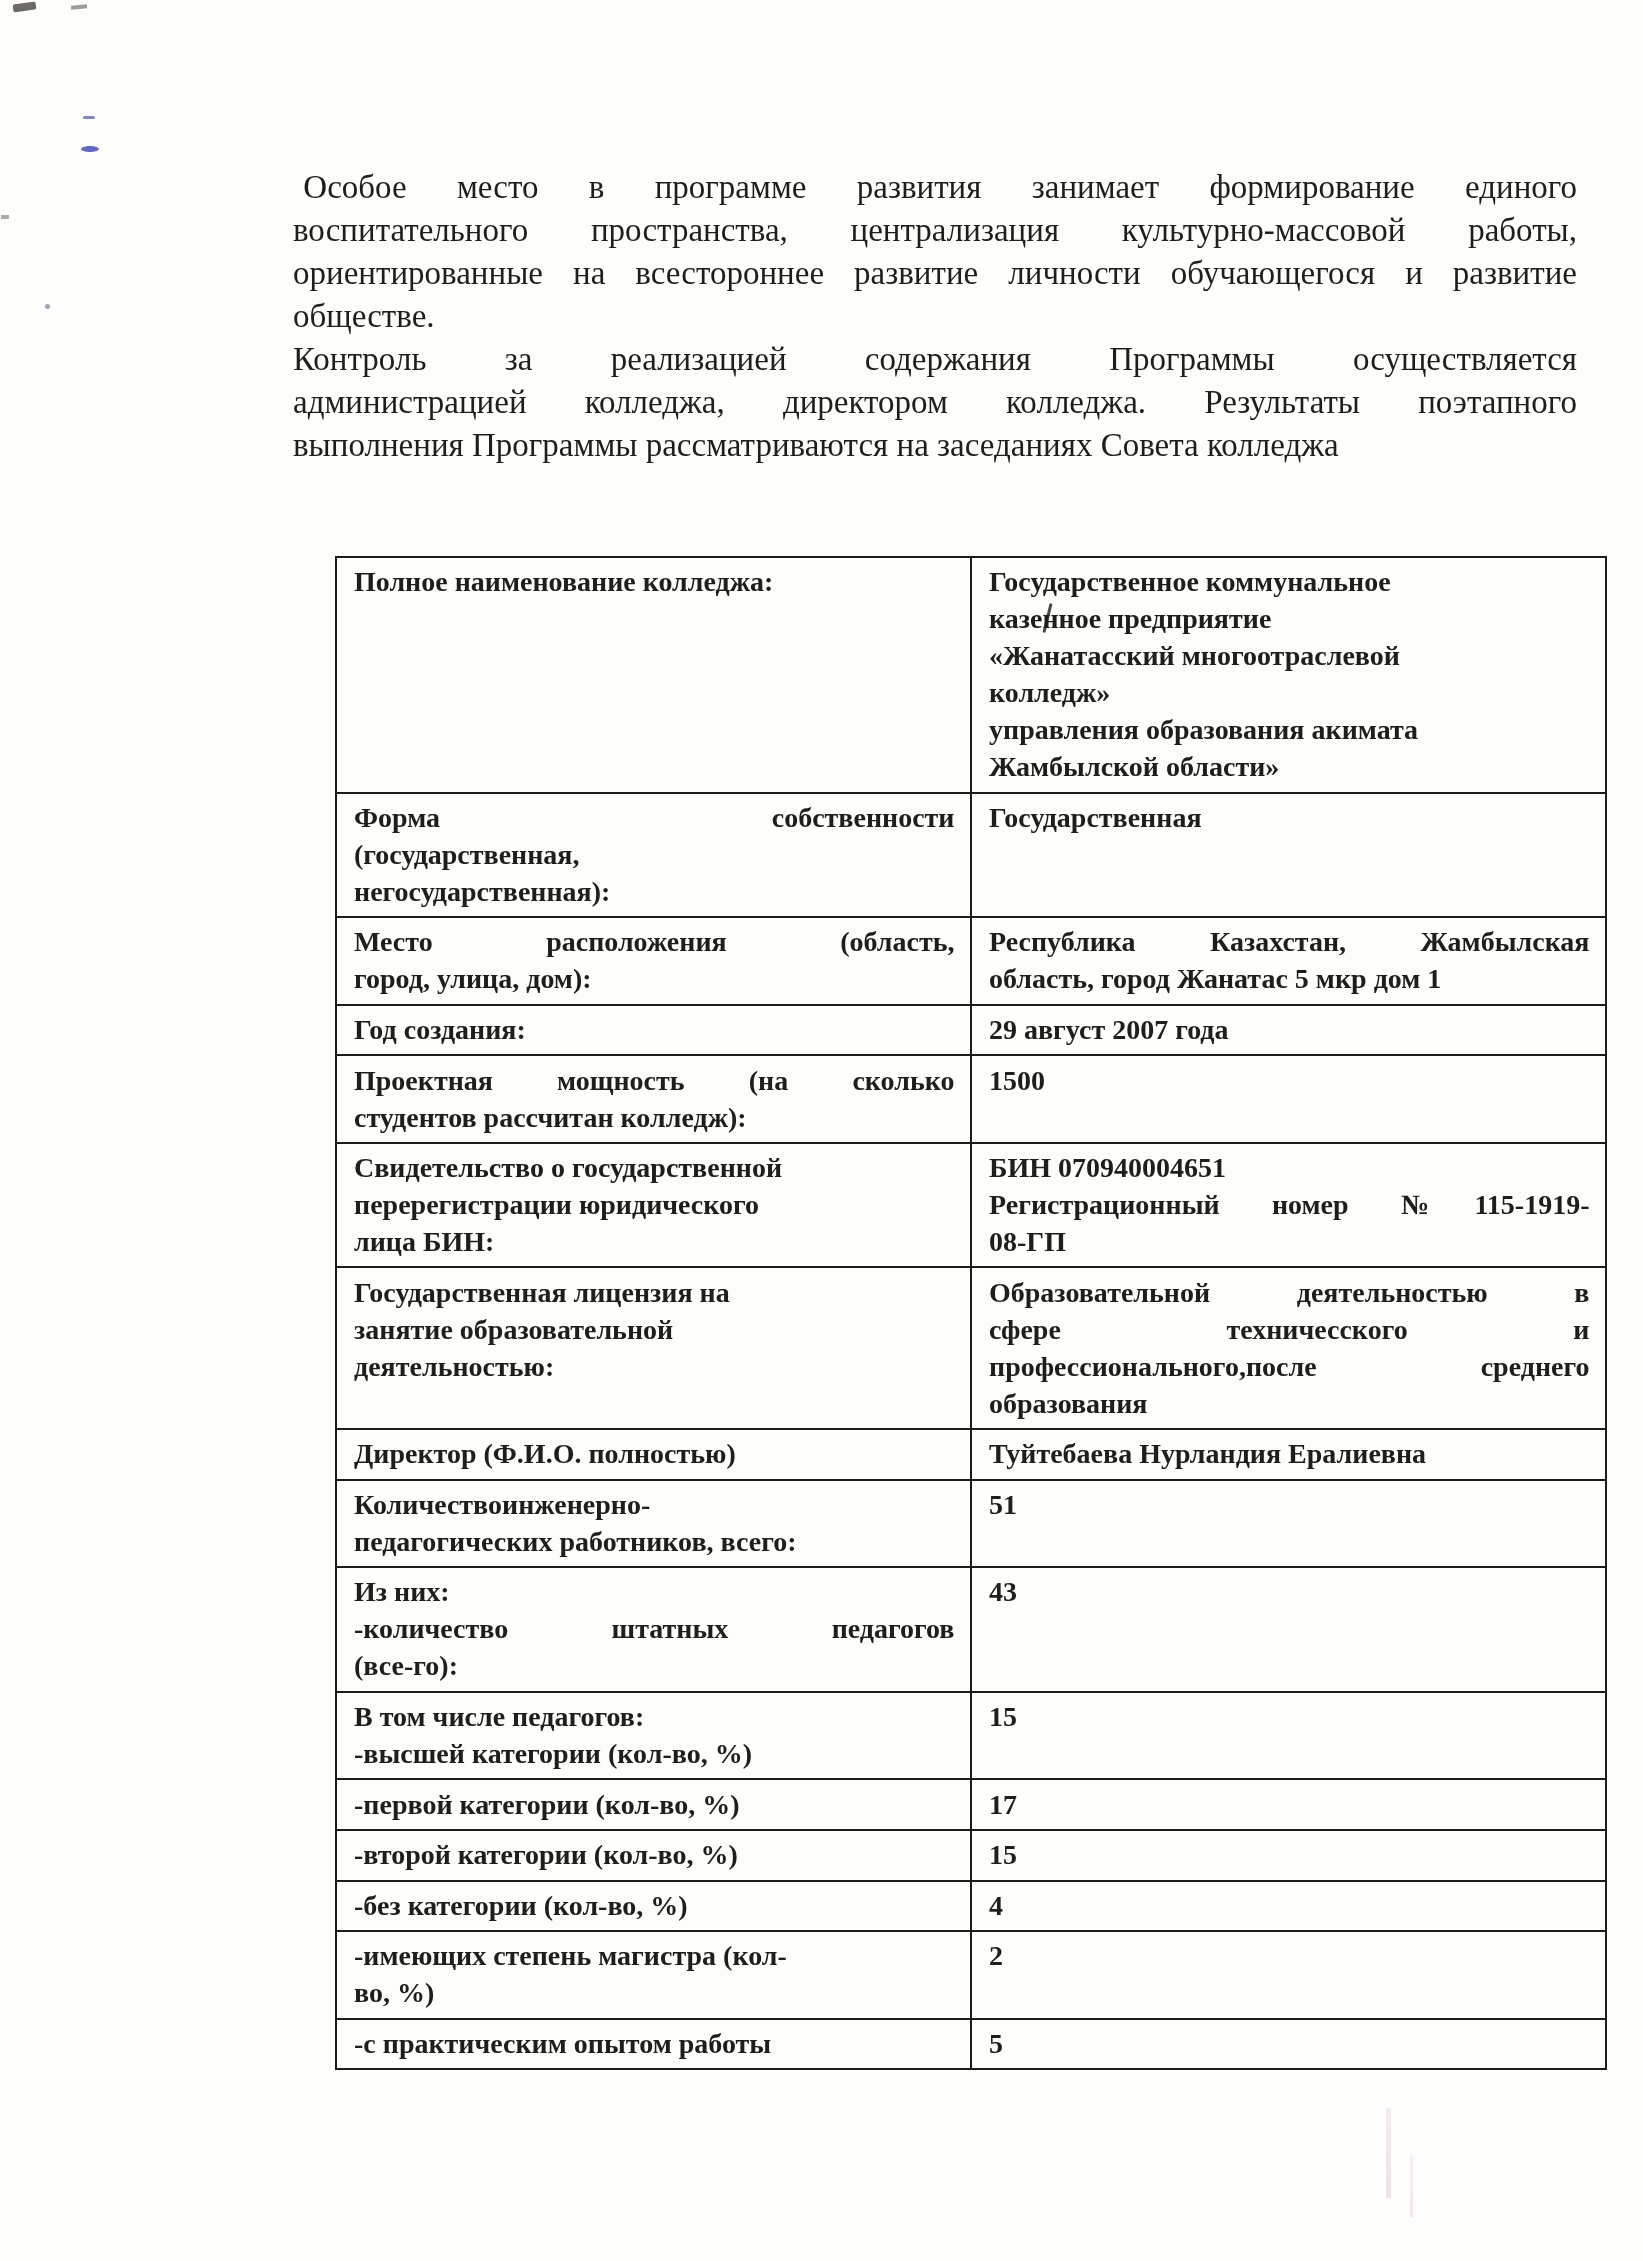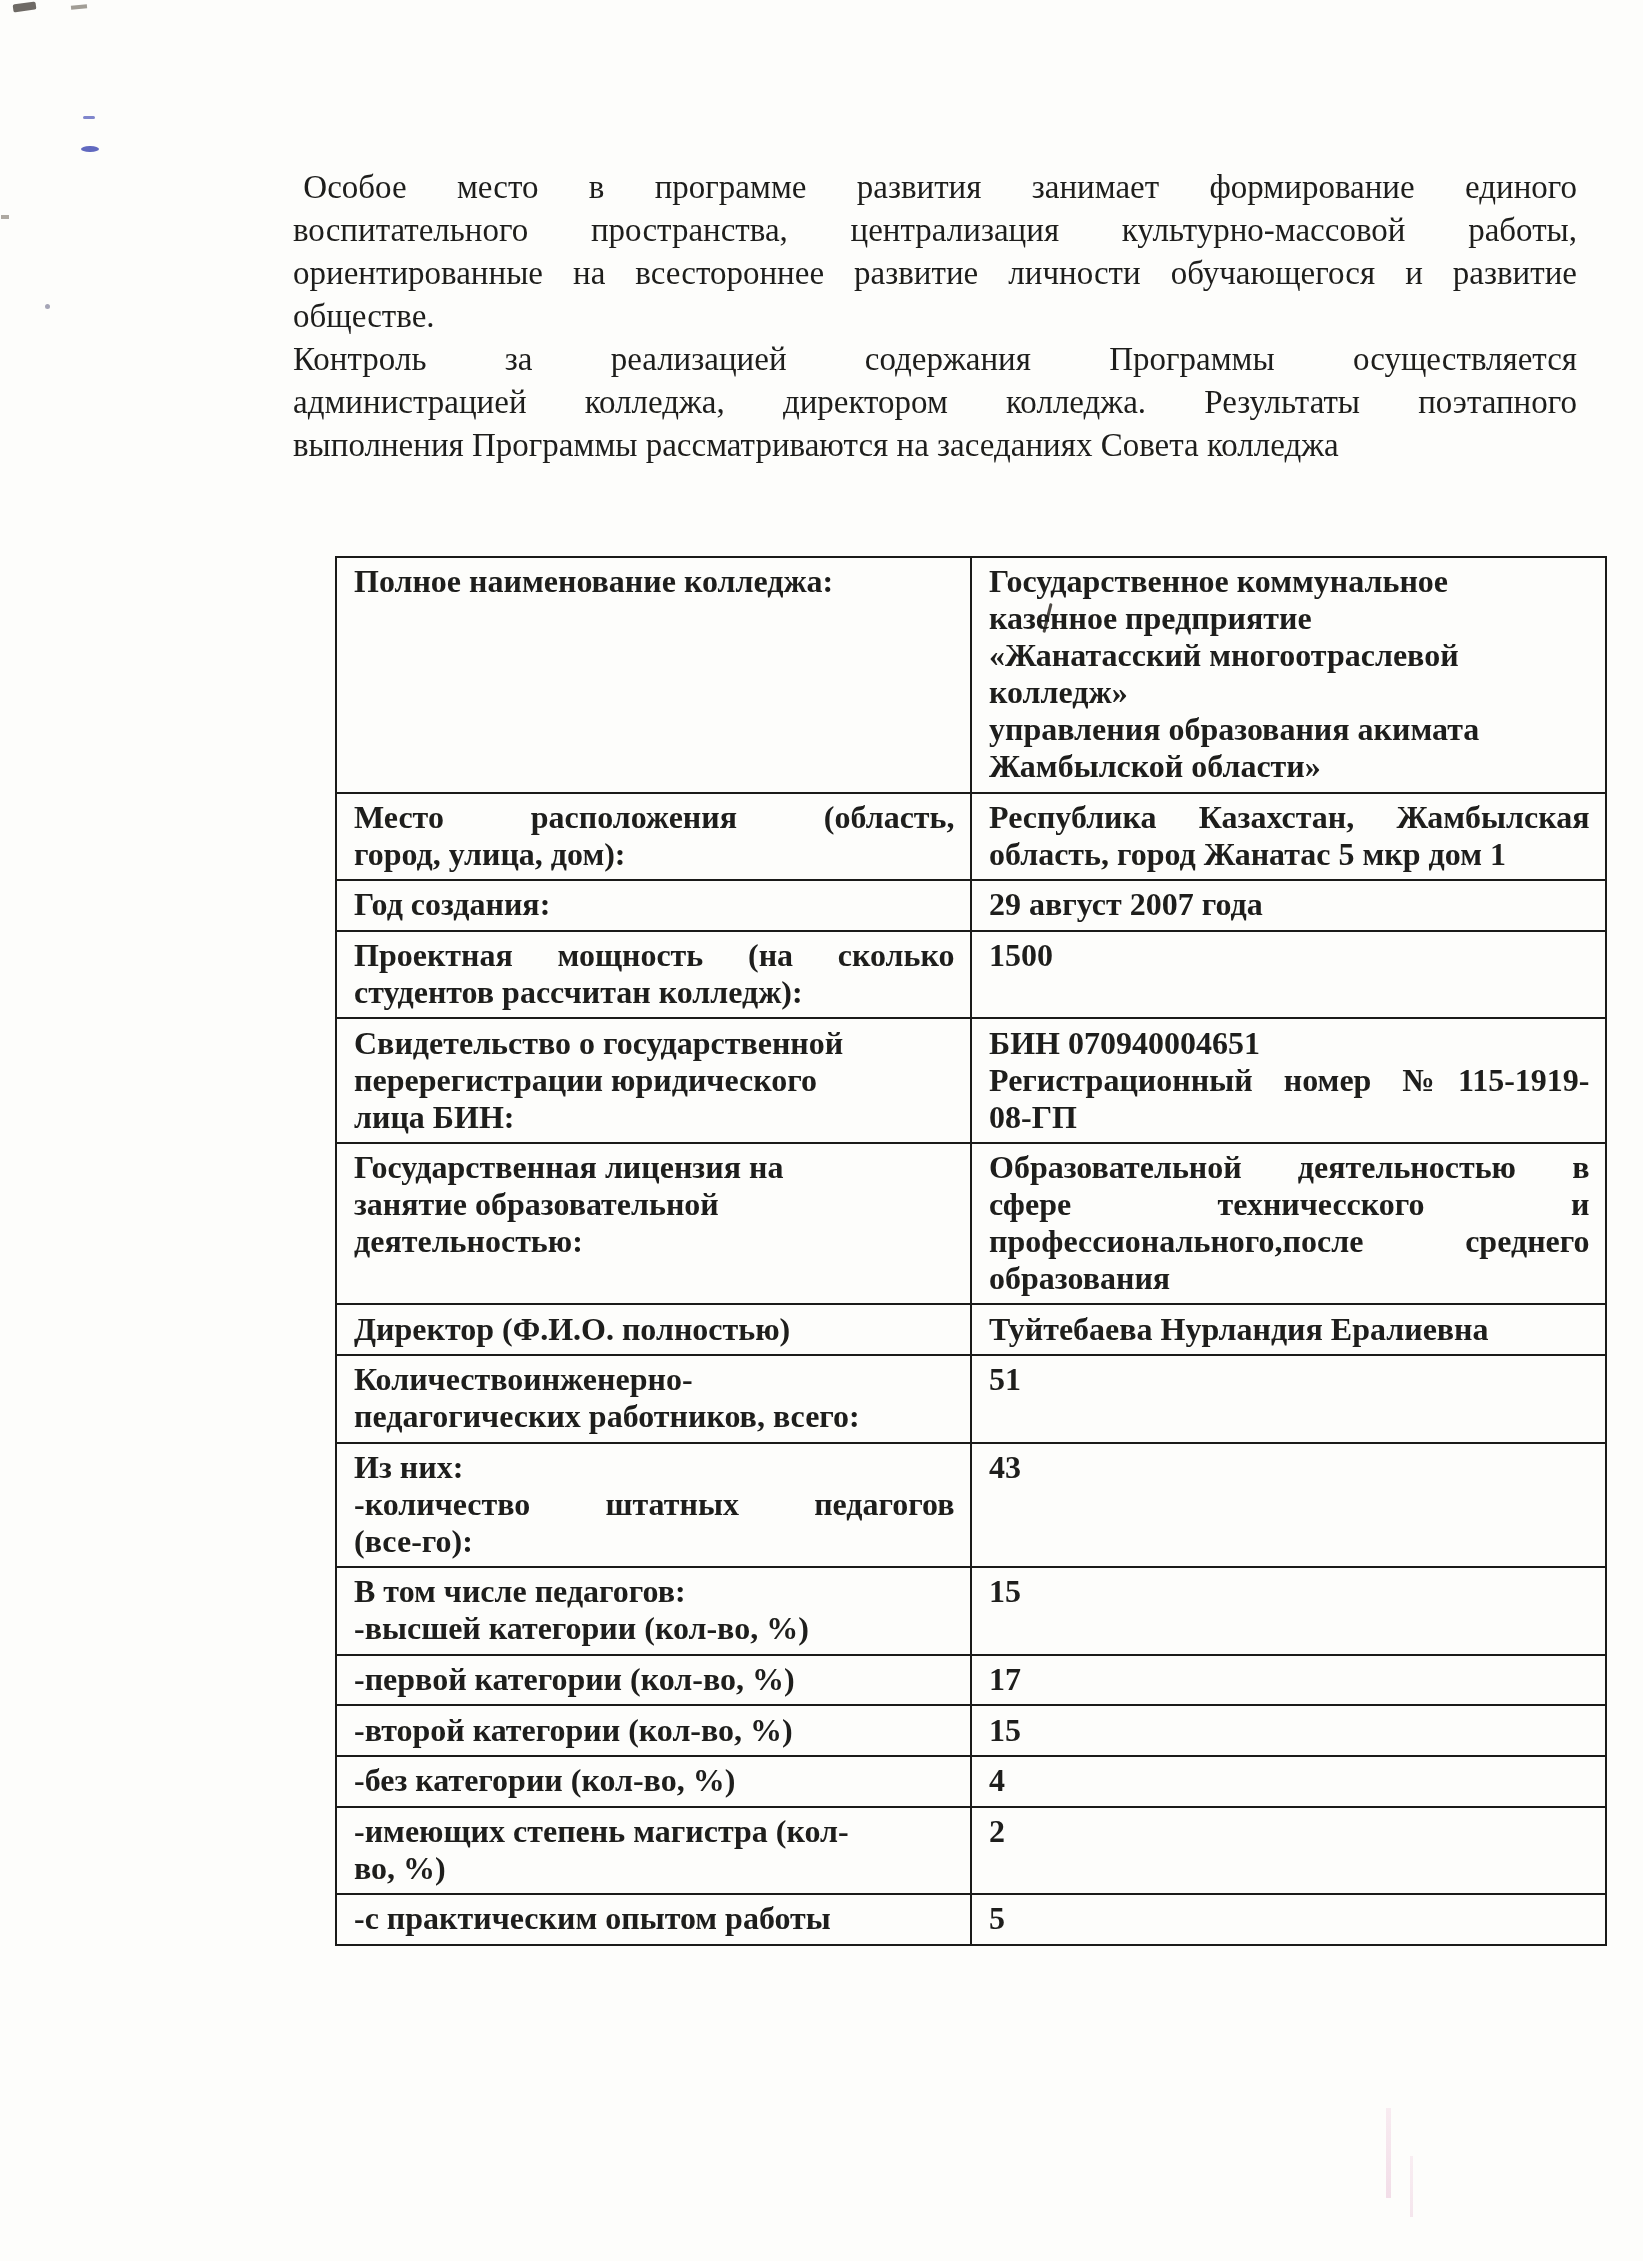--- a/index.html
+++ b/index.html
@@ -42,21 +42,21 @@
     left: 335px;
     top: 556px;
     width: 1272px;
     border-collapse: collapse;
     table-layout: fixed;
   }
   table.info td {
     border: 2.6px solid #1b1b19;
     vertical-align: top;
     padding: 5.2px 15.5px 6.4px 17px;
-    font-size: 32px;
+    font-size: 28px;
     line-height: 37px;
   }
   table.info td.label {
     width: 50%;
     font-weight: bold;
   }
   table.info td.value { width: 50%; font-weight: bold; }
   table.info .ln { text-align: left; }
   table.info .ln.stretch {
     text-align: justify;
@@ -115,20 +115,30 @@
           <div class="ln">Государственное коммунальное</div>
           <div class="ln">казенное предприятие</div>
           <div class="ln">«Жанатасский многоотраслевой</div>
           <div class="ln">колледж»</div>
           <div class="ln">управления образования акимата</div>
           <div class="ln">Жамбылской области»</div>
         </td>
     </tr>
     <tr>
       <td class="label">
+          <div class="ln stretch">Форма собственности</div>
+          <div class="ln">(государственная,</div>
+          <div class="ln">негосударственная):</div>
+        </td>
+      <td class="value">
+          <div class="ln">Государственная</div>
+        </td>
+    </tr>
+    <tr>
+      <td class="label">
           <div class="ln stretch">Место расположения (область,</div>
           <div class="ln">город, улица, дом):</div>
         </td>
       <td class="value">
           <div class="ln stretch">Республика Казахстан, Жамбылская</div>
           <div class="ln">область, город Жанатас 5 мкр дом 1</div>
         </td>
     </tr>
     <tr>
       <td class="label">

